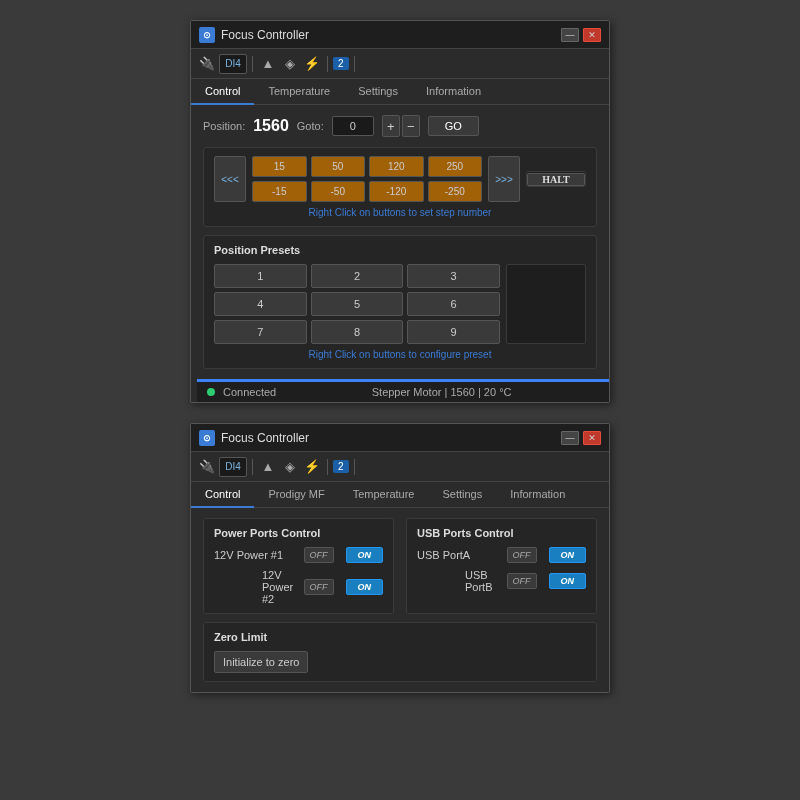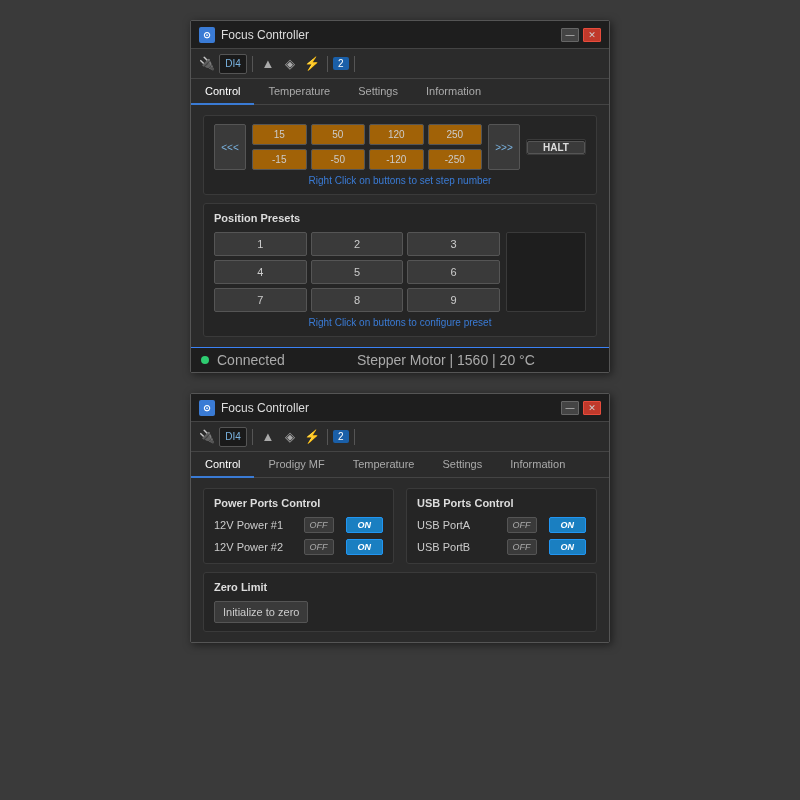--- a/index.html
+++ b/index.html
@@ -235,20 +235,21 @@
     .halt-btn {
       width: 44px;
       height: 46px;
       background: #3a3a3a;
       border: 1px solid #555;
       color: #ddd;
       font-size: 10px;
       cursor: pointer;
       border-radius: 2px;
       font-weight: bold;
+      font-family: Liberation Serif, serif;
     }
 
     .hint-text {
       color: #3a7bd5;
       font-size: 10px;
       text-align: center;
       margin-top: 5px;
     }
 
     
@@ -285,27 +286,28 @@
     .presets-right {
       width: 80px;
       background: #1e1e1e;
       border: 1px solid #3a3a3a;
       border-radius: 2px;
     }
 
     
     .status-bar {
       background: #1e1e1e;
-      border-top: 1px solid #3b82f6;
+      border-top: 3px solid #3b82f6;
       display: flex;
       align-items: center;
       padding: 4px 10px;
-      font-size: 14px;
+      font-size: 11px;
       color: #aaa;
       gap: 8px;
+      margin-left: 6px;
     }
 
     .status-dot {
       width: 8px; height: 8px;
       background: #2ecc71;
       border-radius: 50%;
       display: inline-block;
     }
 
     
@@ -343,21 +345,21 @@
       border-radius: 3px;
       padding: 8px 10px;
     }
 
     .control-row {
       display: flex;
       align-items: center;
       justify-content: space-between;
       margin-bottom: 6px;
     }
-    .control-row:last-child { margin-bottom: 0; }
+    .control-row:last-child { margin-bottom: 0; margin-left: 48px; }
 
     .control-label { color: #ccc; font-size: 11px; }
 
     .dual-controls-row {
       display: flex;
       gap: 12px;
       margin-bottom: 8px;
     }
 
     .zero-limit-box {
@@ -412,20 +414,31 @@
 
   <div class="tab-bar">
     <div class="tab active">Control</div>
     <div class="tab">Temperature</div>
     <div class="tab">Settings</div>
     <div class="tab">Information</div>
   </div>
 
   <div class="content">
 
+    <div class="position-row">
+      <span class="position-label">Position:</span>
+      <span class="position-value">1560</span>
+      <span class="goto-label">Goto:</span>
+      <input class="goto-input" type="text" value="0" style="">
+      <div class="plus-minus">
+        <div class="pm-btn">+</div>
+        <div class="pm-btn">−</div>
+      </div>
+      <button class="go-btn">GO</button>
+    </div>
 
     <div class="move-section">
       <div style="display:flex; gap:6px; align-items:center;">
         <button class="move-nav-btn">&lt;&lt;&lt;</button>
         <div class="move-grid">
           <button class="move-btn">15</button>
           <button class="move-btn">50</button>
           <button class="move-btn">120</button>
           <button class="move-btn">250</button>
           <button class="move-btn">-15</button>

